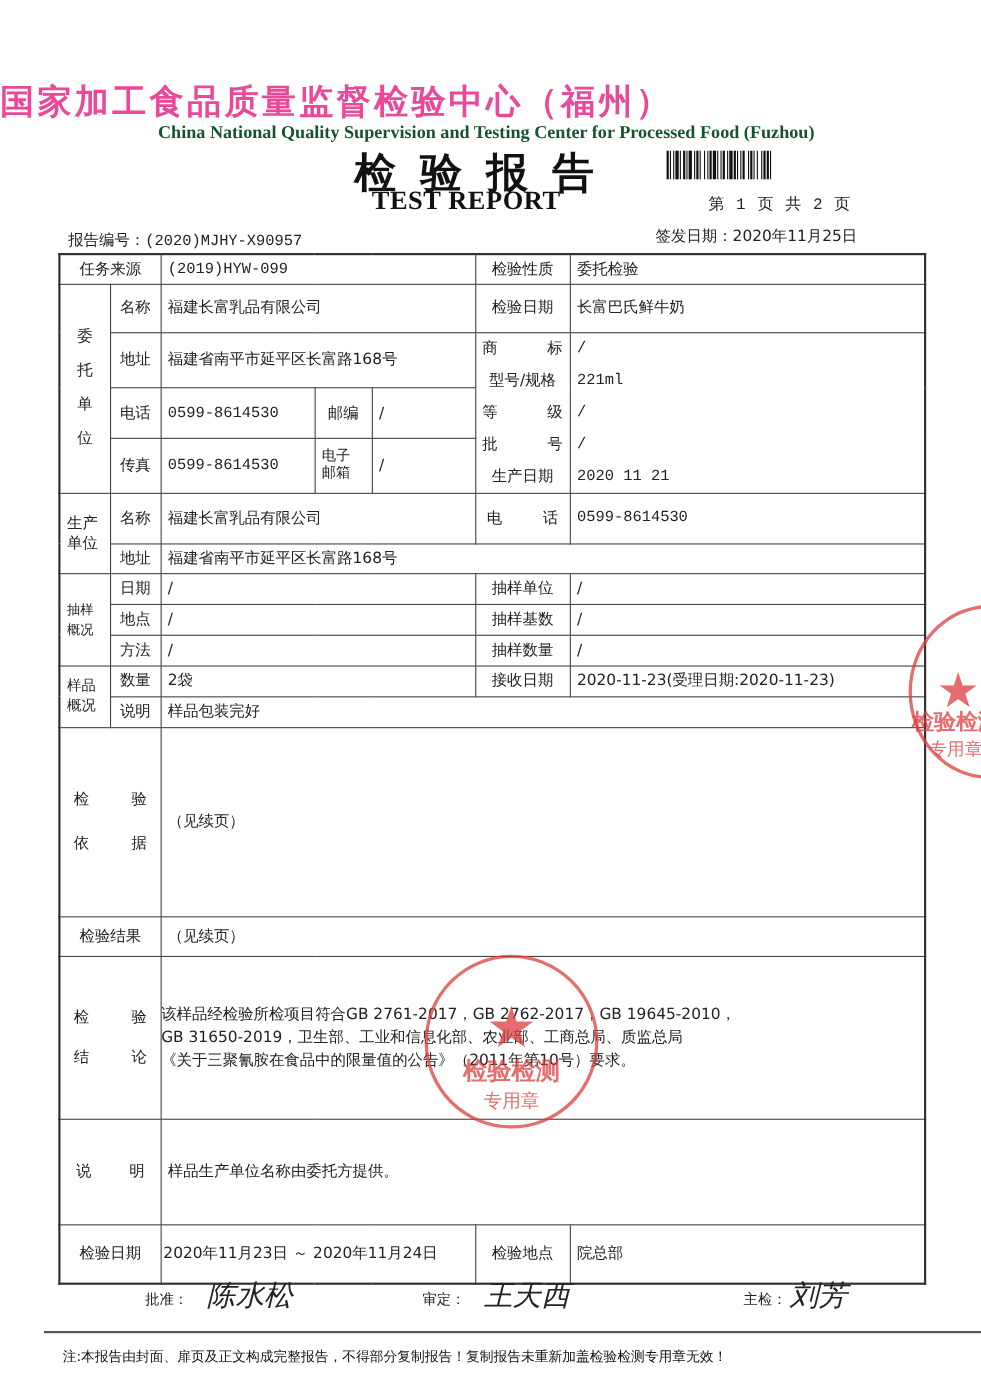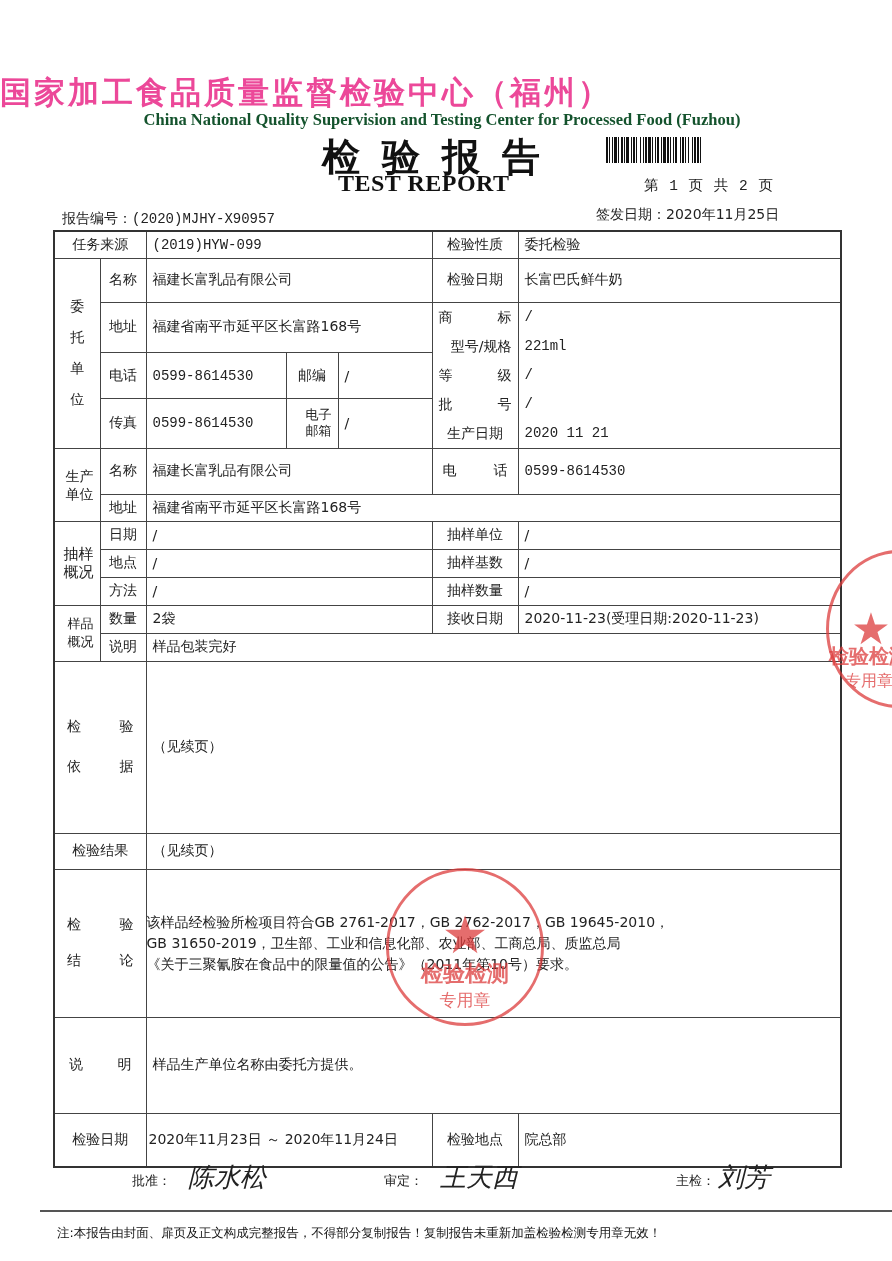--- a/index.html
+++ b/index.html
@@ -54,21 +54,21 @@
       position: absolute; left: 53px; top: 230px; width: 787px;
       border-collapse: collapse; table-layout: fixed;
       font-family: "DejaVu Sans", sans-serif; font-size: 14px; color: #222;
       border: 2px solid #333;
     }
     table.main td {
       border: 1px solid #444; padding: 0 6px; vertical-align: middle;
       overflow: hidden; white-space: nowrap;
     }
     td.lbl { text-align: center; padding: 0 2px; }
-    td.lbl-sm { font-size: 13px; line-height: 16px; text-align: right; padding: 0; margin-left: 12px; }
+    td.lbl-sm { font-size: 13px; line-height: 16px; text-align: left; padding: 0; margin-left: 12px; }
     td.mono, span.mono { font-family: "Liberation Mono", monospace; }
     .spread { display: flex; justify-content: space-between; padding: 0 2px; }
     .vstack { display: flex; flex-direction: column; align-items: center; line-height: 30px; }
     .bigspread { display: flex; flex-direction: column; gap: 22px; padding: 0 6px; }
     .bigspread div { display: flex; justify-content: space-between; }
     .stacked-right { line-height: 29px; }
     .conclusion { white-space: normal !important; line-height: 21px; font-size: 14px; padding: 0 0 !important; }
 
     .sign-row {
       position: absolute; top: 1160px; left: 0; width: 824px; height: 40px;
@@ -207,21 +207,21 @@
   </tr>
   <tr style="height:47px">
     <td class="lbl">地址</td>
     <td colspan="3">福建省南平市延平区长富路168号</td>
     <td rowspan="3" class="lbl" style="padding:0 4px">
       <div class="stacked-right">
         <div class="spread">
               <span>商</span>
               <span>标</span>
             </div>
-        <div class="spread" style="justify-content:flex-end">
+        <div class="spread" style="justify-content:center">
               <span>型号/规格</span>
             </div>
         <div class="spread">
               <span>等</span>
               <span>级</span>
             </div>
         <div class="spread">
               <span>批</span>
               <span>号</span>
             </div>
@@ -270,21 +270,21 @@
           </div>
     </td>
     <td class="mono">0599-8614530</td>
   </tr>
   <tr style="height:27px">
     <td class="lbl">地址</td>
     <td colspan="5">福建省南平市延平区长富路168号</td>
   </tr>
 
   <tr style="height:28px">
-    <td rowspan="3" class="lbl-sm" style="font-size:15px;line-height:18px">
+    <td rowspan="3" class="lbl-sm" style="font-size:12px;line-height:18px">
       <div>抽样</div>
           <div>概况</div>
     </td>
     <td class="lbl">日期</td>
     <td colspan="3">/</td>
     <td class="lbl">抽样单位</td>
     <td>/</td>
   </tr>
   <tr style="height:28px">
     <td class="lbl">地点</td>

